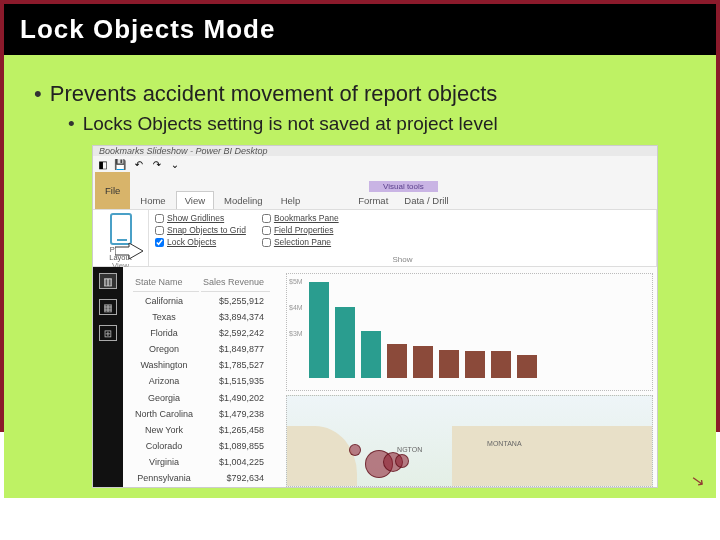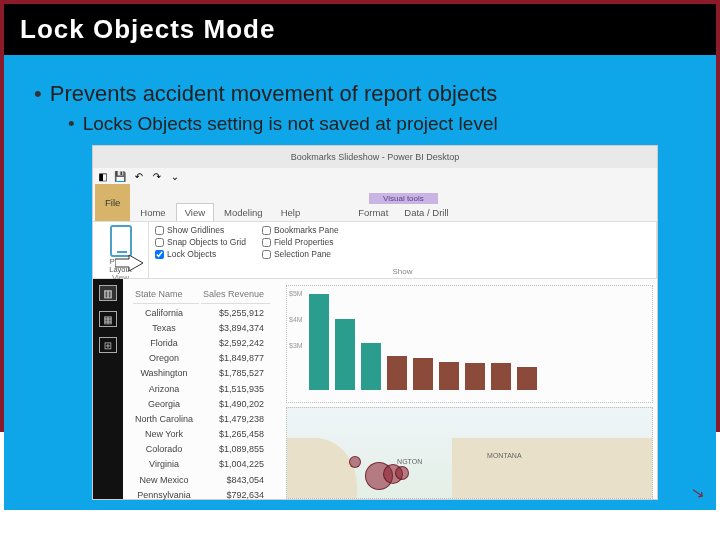--- a/index.html
+++ b/index.html
@@ -1,41 +1,41 @@
 <!DOCTYPE html>
 <html><head>
 <meta charset="utf-8">
 <style>
   * { box-sizing: border-box; margin: 0; padding: 0; }
   body { width: 720px; height: 540px; font-family: Arial, sans-serif; background: #fff; overflow: hidden; }
   .slide { width: 720px; height: 432px; border: 4px solid #8b1a2b; display: flex; flex-direction: column; }
   .header { background: #000; color: #fff; padding: 10px 16px; font-weight: 900; font-size: 26px; letter-spacing: 1px; }
-  .body { flex: 1; background: #0ea5e9; padding: 18px 20px 10px 20px; position: relative; }
+  .body { flex: 1; background: #bef264; padding: 18px 20px 10px 20px; position: relative; }
   .bullet1 { font-size: 22px; color: #222; margin: 8px 0 6px 10px; }
   .bullet2 { font-size: 19px; color: #222; margin: 4px 0 10px 44px; }
   .dot { color: #333; margin-right: 8px; }
   .screenshot { margin-left: 68px; width: 566px; display: flex; flex-direction: column; border: 1px solid #ccc; }
-  .titlebar { background: #e9e9e9; font-size: 9px; color: #555; padding: 6px 6px; display: flex; justify-content: center; }
+  .titlebar { background: #e9e9e9; font-size: 9px; color: #555; padding: 0 6px; display: flex; justify-content: flex-start; font-style: italic; }
   .qat { display: flex; align-items: center; gap: 6px; padding: 2px 4px; background: #f5f5f5; }
   .qat .icon { width: 12px; height: 12px; display: flex; align-items: center; justify-content: center; font-size: 10px; }
   .ribbon-tabs { display: flex; gap: 2px; background: #f5f5f5; font-size: 9.5px; color: #555; padding: 0 0 0 2px; align-items: flex-end; }
   .file-tab { background: #d8b46a; color: #333; padding: 13px 10px; font-size: 9.5px; }
   .rtab { padding: 3px 8px; }
   .rtab.active { background: #fff; border: 1px solid #ccc; border-bottom: none; }
   .ctx-group { margin-left: 40px; display: flex; flex-direction: column; align-items: center; }
   .ctx-label { background: #c9b4e4; color: #5a3f8b; font-size: 8px; padding: 1px 14px; }
   .ribbon-body { background: #fff; border-top: 1px solid #ddd; border-bottom: 1px solid #ddd; display: flex; height: 58px; }
   .rgroup { border-right: 1px solid #e0e0e0; display: flex; flex-direction: column; justify-content: space-between; padding: 3px 6px 2px 6px; }
   .rgroup .glabel { font-size: 8px; color: #888; text-align: center; }
   .phone { display: flex; flex-direction: column; align-items: center; gap: 1px; position: relative; }
   .phone-icon { width: 22px; height: 32px; border: 2px solid #4aa0c7; border-radius: 3px; position: relative; }
   .phone-icon::after { content: ""; position: absolute; width: 10px; height: 2px; background: #4aa0c7; bottom: 2px; left: 5px; }
   .arrow-callout { position: absolute; left: 16px; top: 30px; width: 28px; height: 14px; }
   .checks { display: flex; flex-direction: column; gap: 2px; font-size: 8.5px; color: #444; }
-  .checks label { display: flex; align-items: center; gap: 3px; }
+  .checks label { display: flex; align-items: center; gap: 3px; text-decoration: underline; }
   .checks input { width: 9px; height: 9px; }
   .content-row { display: flex; height: 220px; }
   .leftnav { width: 30px; background: #111; display: flex; flex-direction: column; align-items: center; padding-top: 6px; gap: 10px; }
   .leftnav .nicon { width: 18px; height: 16px; border: 1px solid #aaa; display: flex; align-items: center; justify-content: center; color: #bbb; font-size: 10px; }
   .leftnav .nicon.active { background: #333; color: #eee; }
   .canvas { flex: 1; background: #fcfcfc; display: flex; padding: 6px 4px 0 8px; gap: 14px; }
   .table { font-size: 9px; color: #444; }
   .table th { text-align: left; font-weight: normal; color: #777; padding: 2px 6px 4px 2px; border-bottom: 1px solid #ddd; }
   .table td { padding: 1.6px 6px 1.6px 2px; text-align: center; }
   .table td:nth-child(2) { text-align: right; }
@@ -188,24 +188,20 @@
                 </tr>
                 <tr>
                   <td>Colorado</td>
                   <td>$1,089,855</td>
                 </tr>
                 <tr>
                   <td>Virginia</td>
                   <td>$1,004,225</td>
                 </tr>
                 <tr>
-                  <td>New Mexico</td>
-                  <td>$843,054</td>
-                </tr>
-                <tr>
                   <td>Pennsylvania</td>
                   <td>$792,634</td>
                 </tr>
               </tbody>
           </table>
           <div class="rightcol">
             <div class="chart">
               <div class="ytick" style="top:4px">$5M</div>
               <div class="ytick" style="top:30px">$4M</div>
               <div class="ytick" style="top:56px">$3M</div>

